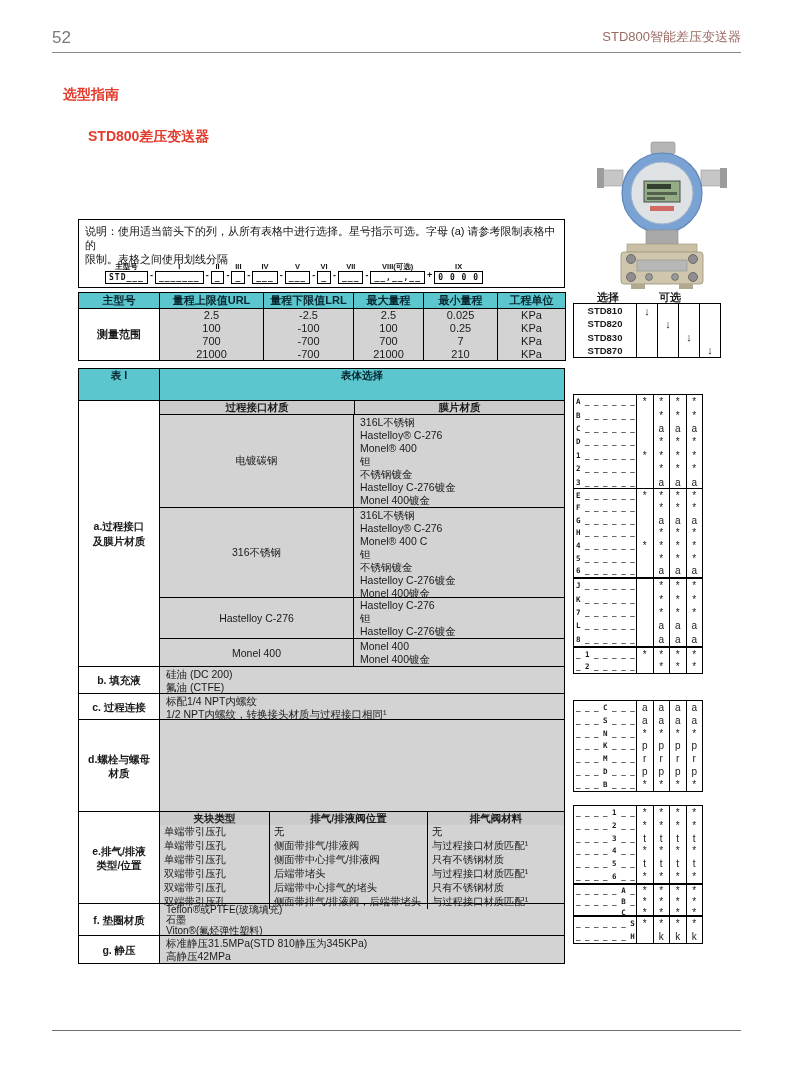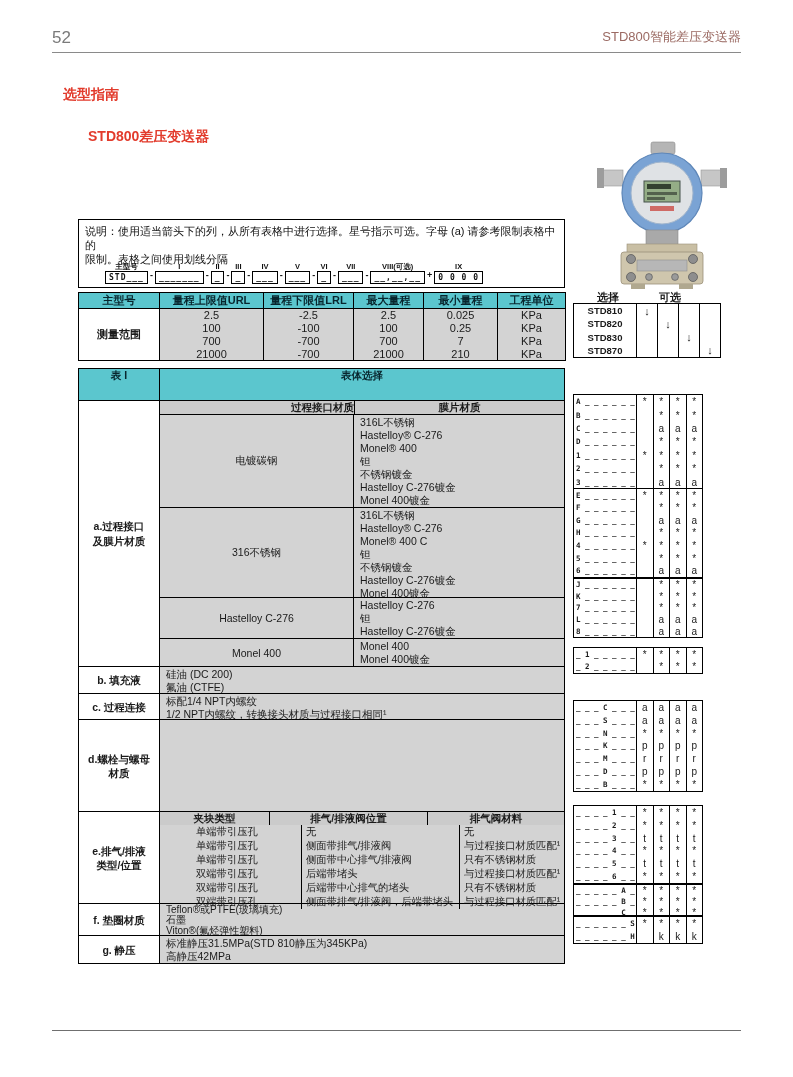--- a/index.html
+++ b/index.html
@@ -58,21 +58,21 @@
   .t1 .ln { line-height:13px; white-space:nowrap; }
   .t1head { display:flex; height:31px; background:#5bc6ce; font-weight:bold; color:#08262e; }
   .t1head .lc { width:81px; border-right:1px solid #000; text-align:center; line-height:13px; }
   .t1head .cc { flex:1; text-align:center; line-height:13px; }
   .bodyA { display:flex; border-top:1px solid #000; }
   .alab { width:81px; background:#fff; border-right:1px solid #000; display:flex;
           align-items:center; justify-content:center; font-weight:bold; text-align:center;
           white-space:pre-line; line-height:15px; }
   .aright { flex:1; display:flex; flex-direction:column; }
   .subhdr { display:flex; height:13px; background:#cbcbcb; font-weight:bold; }
-  .subhdr .sh1 { width:195px; border-right:1px solid #000; text-align:right; line-height:13px; }
+  .subhdr .sh1 { width:195px; border-right:1px solid #000; text-align:center; line-height:13px; }
   .subhdr .sh2 { flex:1; text-align:center; line-height:13px; }
   .agrow { display:flex; border-top:1px solid #000; }
   .aint { width:194px; border-right:1px solid #000; display:flex; align-items:center;
           justify-content:center; }
   .amem { flex:1; padding:1px 0 0 6px; }
   .g1 { height:93px; } .g2 { height:90px; } .g3 { height:41px; } .g4 { height:28px; }
   .sec { display:flex; border-top:1.3px solid #000; }
   .slab { width:81px; background:#fff; border-right:1px solid #000; display:flex;
           align-items:center; justify-content:center; font-weight:bold; text-align:center;
           white-space:pre-line; line-height:14px; }
@@ -81,30 +81,30 @@
   .sece { height:92px; } .secf { height:32px; } .secg { height:28px; }
   .secf .ln { line-height:10.3px; font-size:10px; }
   .secg .ln { line-height:13px; }
   .eright { flex:1; display:flex; flex-direction:column; }
   .esub { display:flex; height:13px; background:#cbcbcb; font-weight:bold; }
   .esub .e1 { width:110px; border-right:1px solid #000; text-align:center; line-height:13px; }
   .esub .e2 { width:158px; border-right:1px solid #000; text-align:center; line-height:13px; }
   .esub .e3 { flex:1; text-align:center; line-height:13px; }
   #e-rows { flex:1; display:flex; flex-direction:column; }
   .erow { flex:1; display:flex; }
-  .erow .ec1 { width:110px; border-right:1px solid #000; padding-left:4px; white-space:nowrap;margin-left:32px; }
+  .erow .ec1 { width:110px; border-right:1px solid #000; padding-left:4px; white-space:nowrap; }
   .erow .ec2 { width:158px; border-right:1px solid #000; padding-left:4px; white-space:nowrap; }
   .erow .ec3 { flex:1; padding-left:4px; white-space:nowrap; }
   .erow div { font-size:10.3px; display:flex; align-items:center; }
 
   
   .cb { position:absolute; left:573px; width:130px; border:1.6px solid #000; background:#fff;
         display:grid; grid-template-columns:62px repeat(4,1fr); }
   .cb1 { top:394px; height:96px; } .cb2 { top:488px; height:90px; }
-  .cb3 { top:578px; height:60px; } .cb4 { top:647px; height:27px; }
+  .cb3 { top:578px; height:69px; } .cb4 { top:647px; height:27px; }
   .cb5 { top:674px; height:26px;margin-top:32px; } .cb6 { top:700px; height:92px; }
   .cb7 { top:805px; height:79px; } .cb8 { top:884px; height:32px; }
   .cb9 { top:916px; height:28px; }
   .cblab { display:flex; align-items:center; padding-left:2px;
            font-family:"DejaVu Sans Mono", monospace; font-size:7.5px; font-weight:bold;
            white-space:nowrap; overflow:hidden; }
   .cbm { border-left:1.2px solid #000; display:flex; align-items:center; justify-content:center;
          font-size:10px; }
 
   .footnote { position:absolute; left:79px; top:946px; font-size:10.5px; color:#000; }

